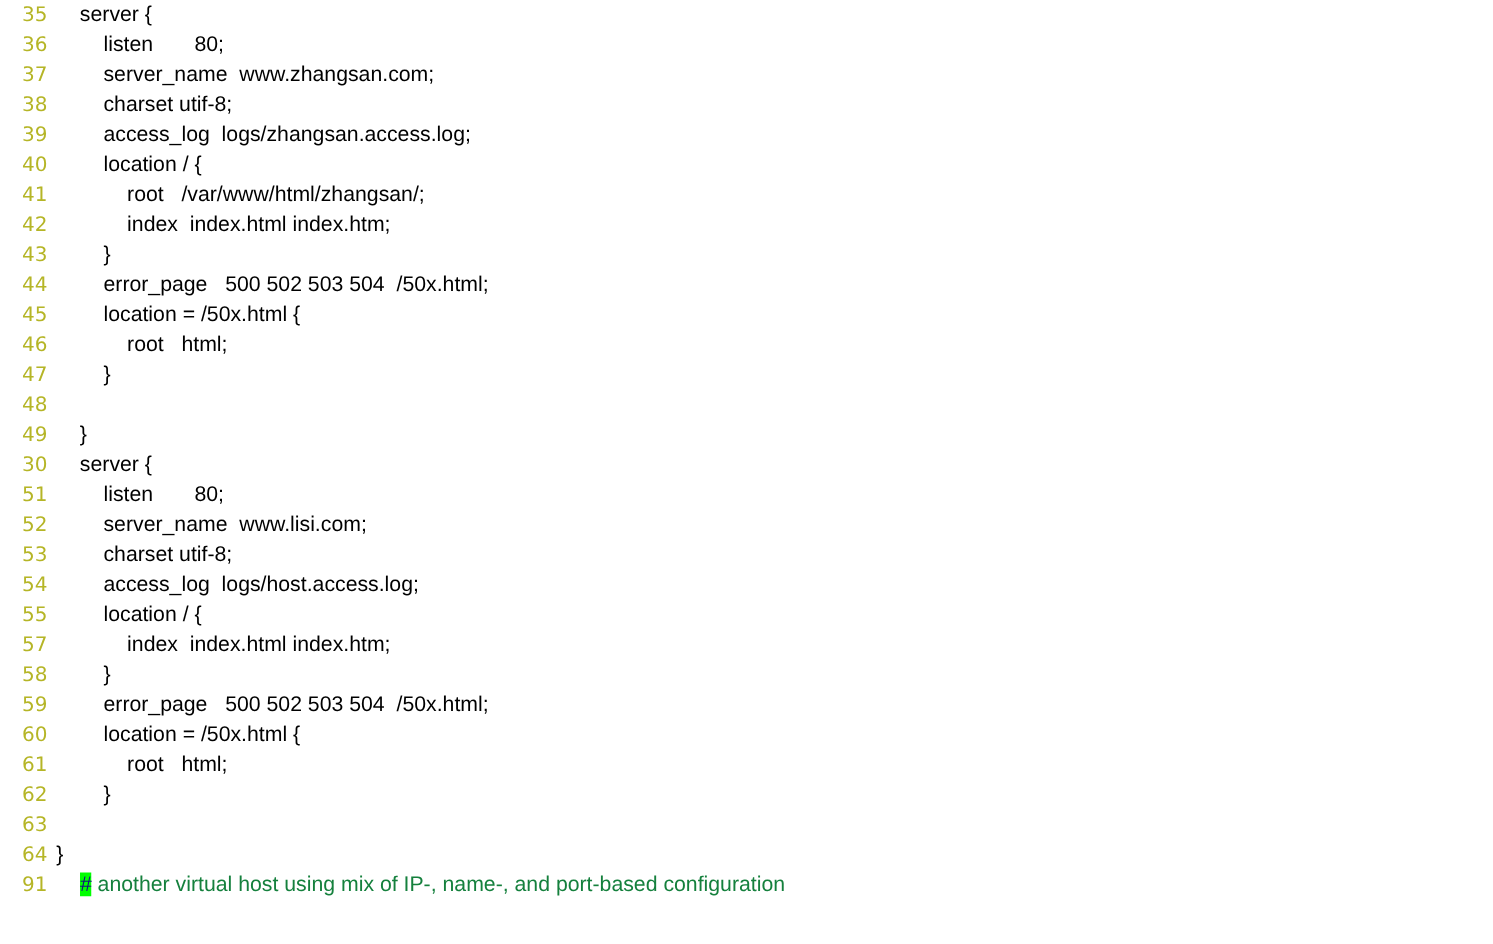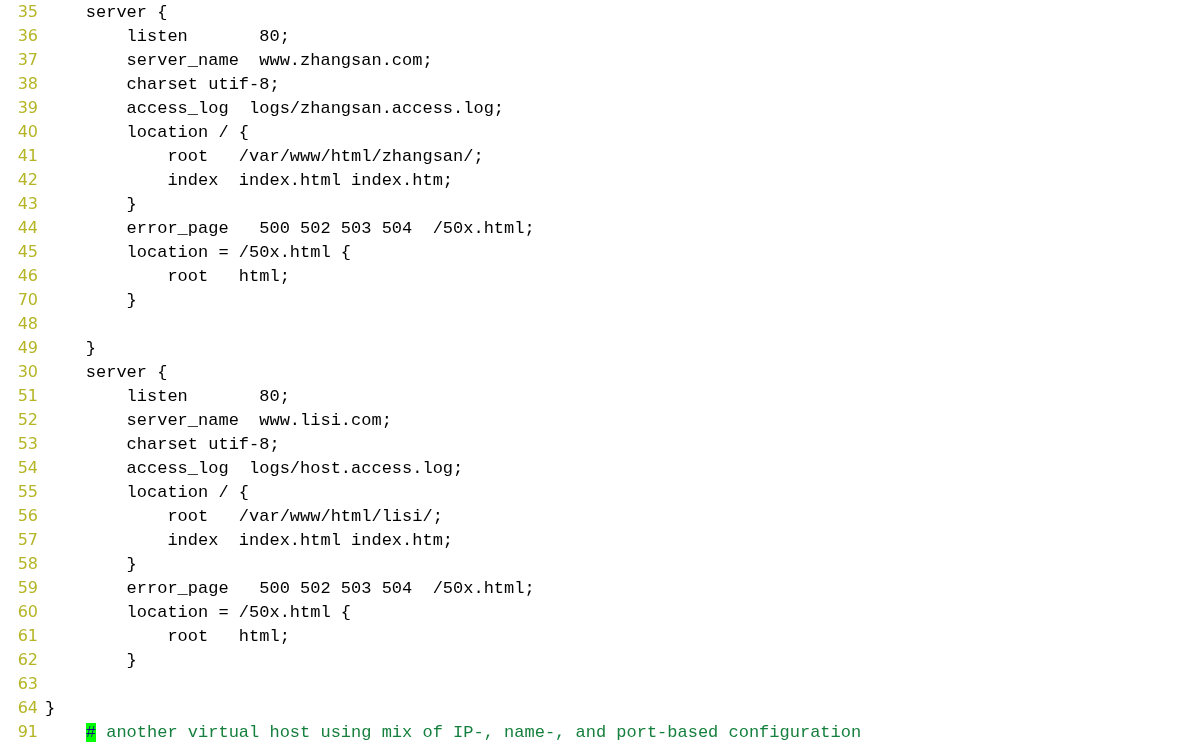--- a/index.html
+++ b/index.html
@@ -35,21 +35,21 @@
     font-family: "DejaVu Sans", sans-serif;
     font-size: 16px;
     line-height: 24px;
     -moz-user-select: none;
     user-select: none;
   }
   .code {
     flex: 1 1 auto;
     padding-left: 7px;
     color: #000000;
-    font-family: Liberation Mono, monospace;
+    font-family: Liberation Sans, sans-serif;
     font-size: 17px;
     line-height: 24px;
     white-space: pre;
     letter-spacing: 0px;
   }
   .tok-comment {
     color: #15803d;
   }
   .tok-comment-hash {
     color: #121280;
@@ -65,30 +65,29 @@
     <div class="code-line"><div class="gutter">37</div><div class="code"><span>        server_name  www.zhangsan.com;</span></div></div>
     <div class="code-line"><div class="gutter">38</div><div class="code"><span>        charset utif-8;</span></div></div>
     <div class="code-line"><div class="gutter">39</div><div class="code"><span>        access_log  logs/zhangsan.access.log;</span></div></div>
     <div class="code-line"><div class="gutter">40</div><div class="code"><span>        location / {</span></div></div>
     <div class="code-line"><div class="gutter">41</div><div class="code"><span>            root   /var/www/html/zhangsan/;</span></div></div>
     <div class="code-line"><div class="gutter">42</div><div class="code"><span>            index  index.html index.htm;</span></div></div>
     <div class="code-line"><div class="gutter">43</div><div class="code"><span>        }</span></div></div>
     <div class="code-line"><div class="gutter">44</div><div class="code"><span>        error_page   500 502 503 504  /50x.html;</span></div></div>
     <div class="code-line"><div class="gutter">45</div><div class="code"><span>        location = /50x.html {</span></div></div>
     <div class="code-line"><div class="gutter">46</div><div class="code"><span>            root   html;</span></div></div>
-    <div class="code-line"><div class="gutter">70</div><div class="code"><span>        }</span></div></div>
+    <div class="code-line"><div class="gutter">47</div><div class="code"><span>        }</span></div></div>
     <div class="code-line"><div class="gutter">48</div><div class="code"><span></span></div></div>
     <div class="code-line"><div class="gutter">49</div><div class="code"><span>    }</span></div></div>
     <div class="code-line"><div class="gutter">30</div><div class="code"><span>    server {</span></div></div>
     <div class="code-line"><div class="gutter">51</div><div class="code"><span>        listen       80;</span></div></div>
     <div class="code-line"><div class="gutter">52</div><div class="code"><span>        server_name  www.lisi.com;</span></div></div>
     <div class="code-line"><div class="gutter">53</div><div class="code"><span>        charset utif-8;</span></div></div>
     <div class="code-line"><div class="gutter">54</div><div class="code"><span>        access_log  logs/host.access.log;</span></div></div>
     <div class="code-line"><div class="gutter">55</div><div class="code"><span>        location / {</span></div></div>
-    <div class="code-line"><div class="gutter">56</div><div class="code"><span>            root   /var/www/html/lisi/;</span></div></div>
     <div class="code-line"><div class="gutter">57</div><div class="code"><span>            index  index.html index.htm;</span></div></div>
     <div class="code-line"><div class="gutter">58</div><div class="code"><span>        }</span></div></div>
     <div class="code-line"><div class="gutter">59</div><div class="code"><span>        error_page   500 502 503 504  /50x.html;</span></div></div>
     <div class="code-line"><div class="gutter">60</div><div class="code"><span>        location = /50x.html {</span></div></div>
     <div class="code-line"><div class="gutter">61</div><div class="code"><span>            root   html;</span></div></div>
     <div class="code-line"><div class="gutter">62</div><div class="code"><span>        }</span></div></div>
     <div class="code-line"><div class="gutter">63</div><div class="code"><span></span></div></div>
     <div class="code-line"><div class="gutter">64</div><div class="code"><span>}</span></div></div>
     <div class="code-line"><div class="gutter">91</div><div class="code"><span>    </span><span class="tok-comment-hash">#</span><span class="tok-comment"> another virtual host using mix of IP-, name-, and port-based configuration</span></div></div>
   </div>

